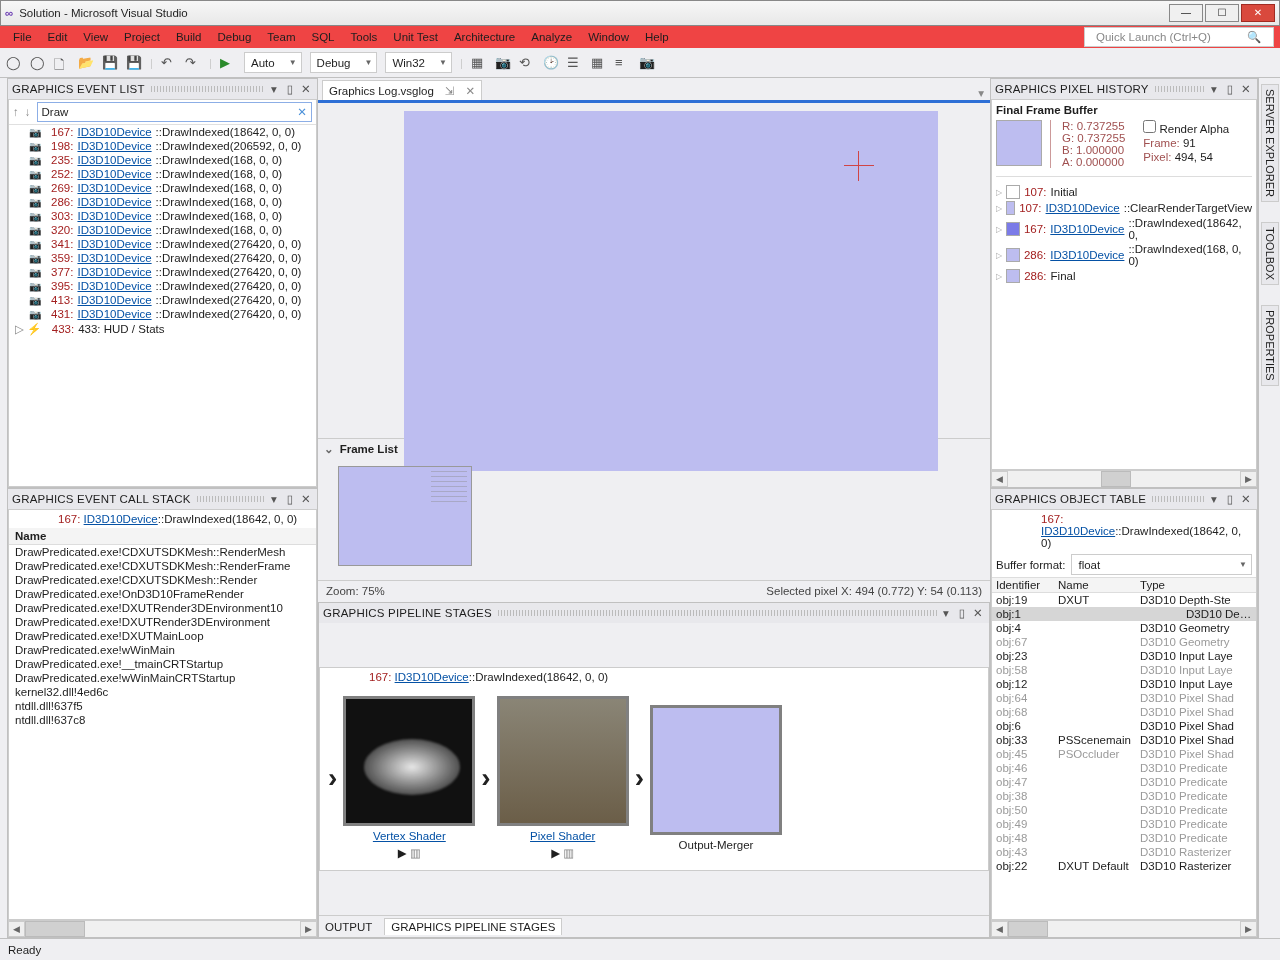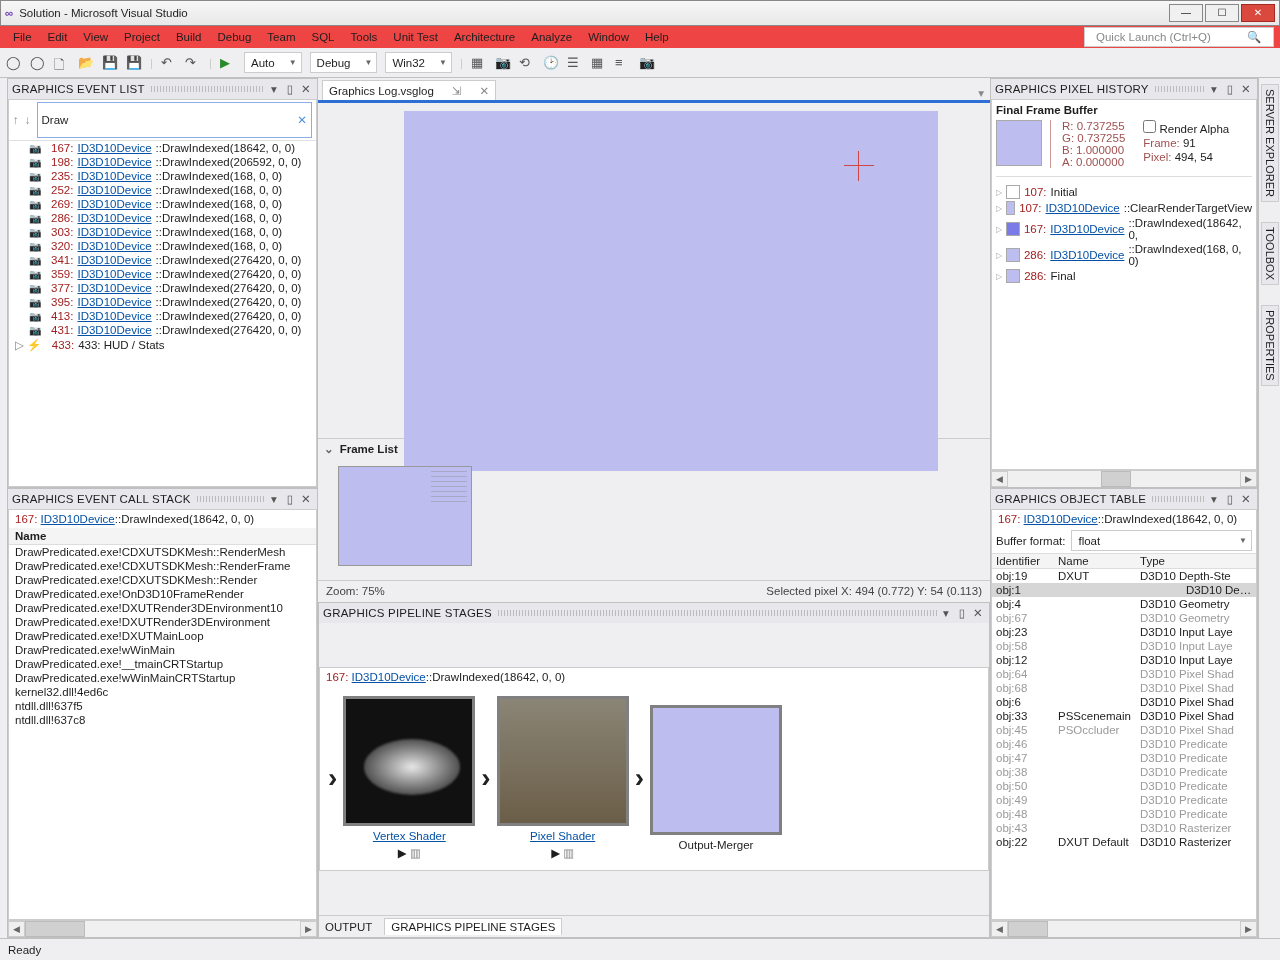--- a/index.html
+++ b/index.html
@@ -20,42 +20,42 @@
 .panel-header { height:20px; background:#e8e8ec; display:flex; align-items:center; padding:0 4px; font-size:11px; letter-spacing:0.2px; }
 .panel-header .dragdots { flex:1; overflow:hidden; height:6px; margin-left:6px; background:repeating-linear-gradient(90deg,#bbb 0 1px,transparent 1px 3px);}
 .panel-header .hdrbtn { width:14px; text-align:center; color:#555; margin-left:2px;}
 .left-col { width:318px; display:flex; flex-direction:column;padding-left:7px; }
 .center-col { flex:1; display:flex; flex-direction:column; }
 .right-col { width:268px; display:flex; flex-direction:column; }
 .right-tabs { width:22px; background:#efeff2; border-left:1px solid #c0c0c0; display:flex; flex-direction:column; align-items:center; padding-top:6px; gap:20px;}
 .right-tabs div { writing-mode:vertical-rl; font-size:11px; padding:4px 2px; background:#e8e8ec; border:1px solid #ccc;}
 .evlist-body { flex:1; background:#fff; border:1px solid #ccc; overflow:hidden; }
 .evlist-top { display:flex; align-items:center; padding:2px 4px; gap:6px; background:#fff; border-bottom:1px solid #e0e0e0;}
-.evfilter { flex:1; height:36px; border:1px solid #8caee6; background:#fff; padding:0 4px; display:flex; align-items:center;gap:40px;}
+.evfilter { flex:1; height:20px; border:1px solid #8caee6; background:#fff; padding:0 4px; display:flex; align-items:center;gap:40px;}
 .ev-row { display:flex; align-items:center; gap:4px; padding:1px 4px 1px 20px; white-space:nowrap;}
 .ev-num { color:#a32020; width:28px; text-align:right;}
 .ev-link { color:#0451a5; text-decoration:underline;}
 .ev-sig { color:#222;}
 .camera { color:#555; font-size:10px;}
 .center-tabs { height:22px; display:flex; align-items:flex-end; padding-left:4px; gap:2px;}
-.doctab { height:20px; background:#fff; border:1px solid #ccc; border-bottom:none; padding:0 6px; display:flex; align-items:center; gap:18px; font-size:11px;}
+.doctab { height:20px; background:#fff; border:1px solid #ccc; border-bottom:none; padding:0 6px; display:flex; align-items:center; gap:11px; font-size:11px;}
 .doctab .x { color:#888;}
 .render-area { flex:1; background:#efeff2; border-top:3px solid #2e6fd6; position:relative; }
 .render-canvas { position:absolute; left:86px; top:8px; width:534px; height:360px; background:#bdbdf0; }
 .crosshair { position:absolute; left:440px; top:40px; width:30px; height:30px; }
 .crosshair::before,.crosshair::after{content:"";position:absolute;background:#d04545;}
 .crosshair::before{left:14px; top:0; width:1px; height:30px;}
 .crosshair::after{left:0; top:14px; width:30px; height:1px;}
 .framelist-hdr { height:22px; display:flex; align-items:center; padding:0 6px; border-top:1px solid #ccc; font-weight:600;}
 .framelist-hdr .chev { margin-right:6px; color:#666;}
 .thumb { width:134px; height:100px; background:#bdbdf0; border:1px solid #999; margin:6px 0 0 20px; position:relative;}
 .thumb::after{content:"";position:absolute;right:4px;top:4px;width:36px;height:34px;background:repeating-linear-gradient(#888 0 1px,transparent 1px 5px);opacity:.4;}
 .zoom-status { height:22px; display:flex; align-items:center; justify-content:space-between; padding:4px 8px; border-top:1px solid #ccc; color:#444;}
 .callstack-body { flex:1; background:#fff; border:1px solid #ccc; overflow:auto;}
-.cs-link { padding:3px 6px; }
+.cs-link { padding:3px 6px;margin-left:43px; }
 .cs-hdr { background:#f4f4f4; border-bottom:1px solid #ddd; padding:2px 6px; font-weight:600;}
 .cs-row { padding:1px 6px;}
 .pipeline-body { flex:1; background:#fff; border:1px solid #ccc; display:flex; flex-direction:column;}
 .stages-row { flex:1; display:flex; align-items:center; gap:6px; padding:8px;}
 .stage { width:132px; display:flex; flex-direction:column; align-items:center; gap:4px;}
 .stage-box { width:132px; height:130px; border:3px solid #808080; background:#111; position:relative; overflow:hidden;}
 .stage-box.light { background:#bdbdf0;}
 .stage-box.scene { background:linear-gradient(#8a8576,#6b5e48);}
 .stage-label { font-size:11.5px; }
 .stage-label.link { color:#0451a5; text-decoration:underline;}

